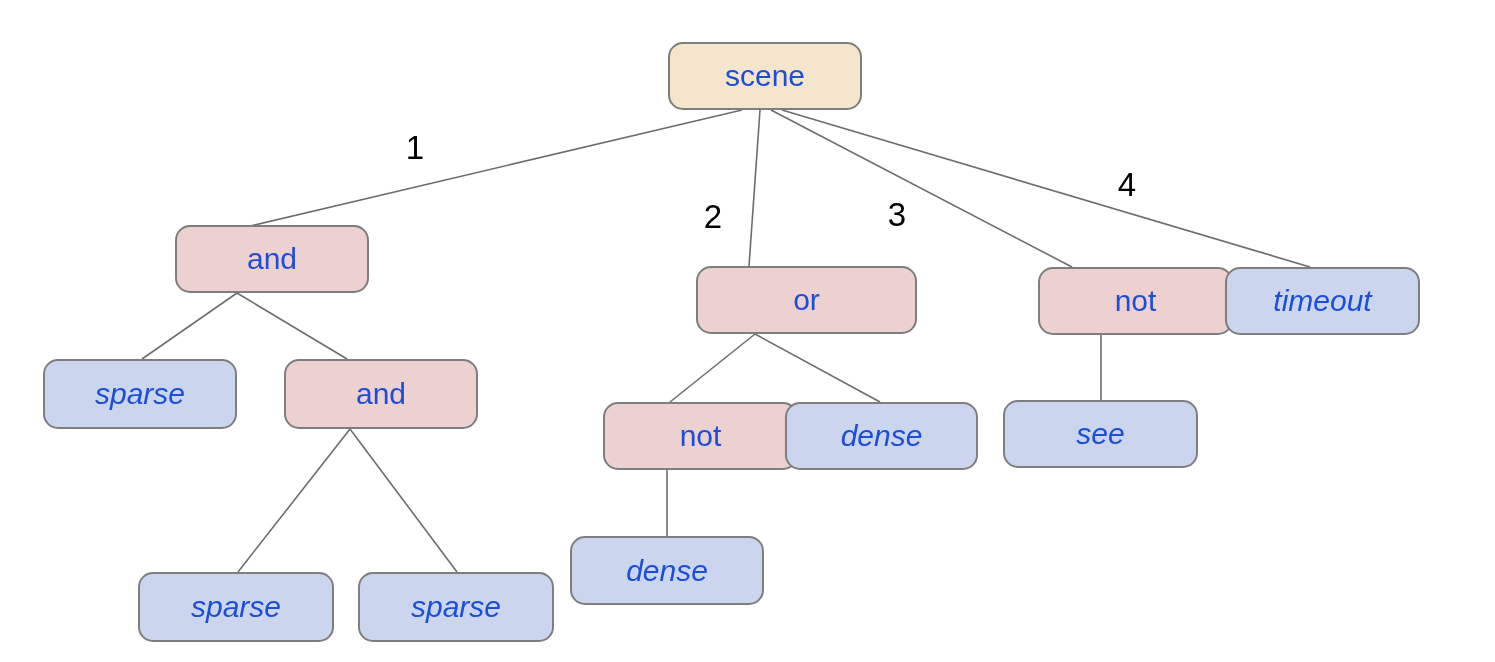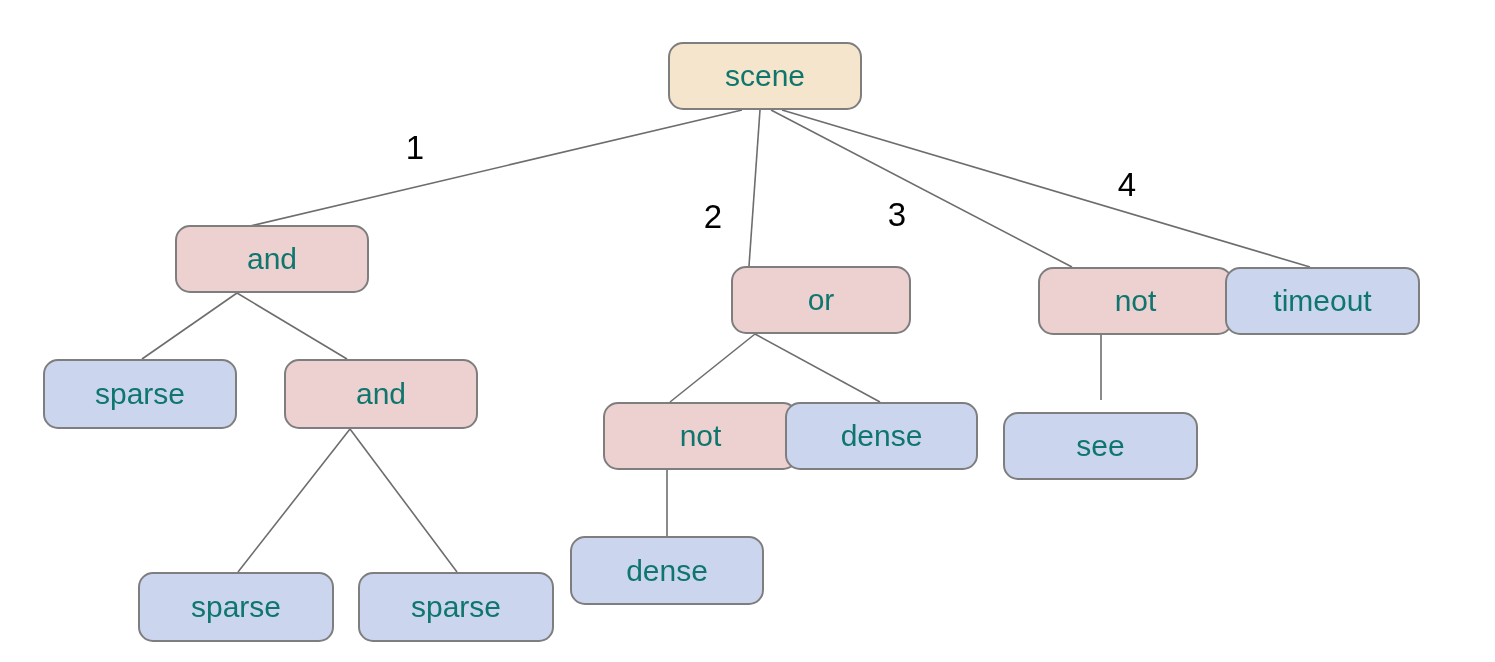--- a/index.html
+++ b/index.html
@@ -28,25 +28,25 @@
   }
   .node {
     position: absolute;
     box-sizing: border-box;
     border: 2px solid #7e7e7e;
     border-radius: 15px;
     display: flex;
     align-items: center;
     justify-content: center;
     font-size: 30px;
-    color: #0f766e;
+    color: #1d4ed8;
   }
   .root { background: #f4e5cc; }
   .op   { background: #edd0d0; margin-left: 35px; }
-  .leaf { background: #cbd6ee; }
+  .leaf { background: #cbd6ee; font-style: italic; }
 </style>
 </head>
 <body>
 
 <div class="stage">
 
   <svg class="edge-layer" viewBox="0 0 1495 662" xmlns="http://www.w3.org/2000/svg">
     <line x1="742" y1="110" x2="250" y2="226"></line>
     <line x1="760" y1="110" x2="749" y2="266"></line>
     <line x1="771" y1="110" x2="1072" y2="267"></line>
@@ -63,35 +63,35 @@
     <text class="edge-label" x="415" y="159">1</text>
     <text class="edge-label" x="713" y="228">2</text>
     <text class="edge-label" x="897" y="226">3</text>
     <text class="edge-label" x="1127" y="196">4</text>
   </svg>
 
   <div class="node root" style="left:668px; top:42px; width:194px; height:68px;">scene</div>
 
   <div class="node op" style="left:140px; top:225px; width:194px; height:68px;">and</div>
 
-  <div class="node op" style="left:696px; top:266px; width:180px; height:68px;">or</div>
+  <div class="node op" style="left:661px; top:266px; width:221px; height:68px;">or</div>
 
   <div class="node op" style="left:1003px; top:267px; width:195px; height:68px;">not</div>
 
   <div class="node leaf" style="left:1225px; top:267px; width:195px; height:68px;">timeout</div>
 
   <div class="node leaf" style="left:43px; top:359px; width:194px; height:70px;">sparse</div>
 
   <div class="node op" style="left:249px; top:359px; width:194px; height:70px;">and</div>
 
   <div class="node op" style="left:568px; top:402px; width:195px; height:68px;">not</div>
 
   <div class="node leaf" style="left:785px; top:402px; width:193px; height:68px;">dense</div>
 
-  <div class="node leaf" style="left:1003px; top:412px; width:195px; height:68px;">see</div>
+  <div class="node leaf" style="left:1003px; top:400px; width:195px; height:68px;">see</div>
 
   <div class="node leaf" style="left:138px; top:572px; width:196px; height:70px;">sparse</div>
 
   <div class="node leaf" style="left:358px; top:572px; width:196px; height:70px;">sparse</div>
 
   <div class="node leaf" style="left:570px; top:536px; width:194px; height:69px;">dense</div>
 
 </div>
 
 </body></html>

